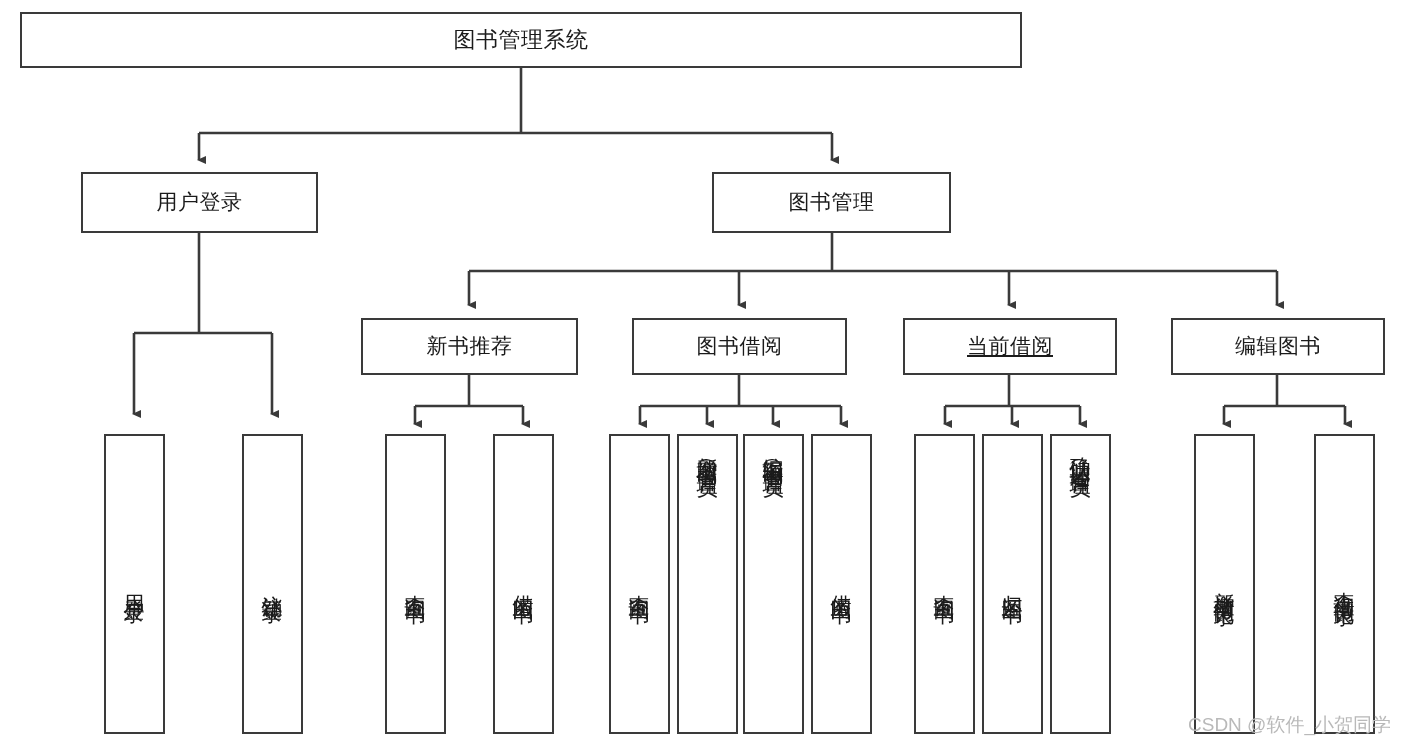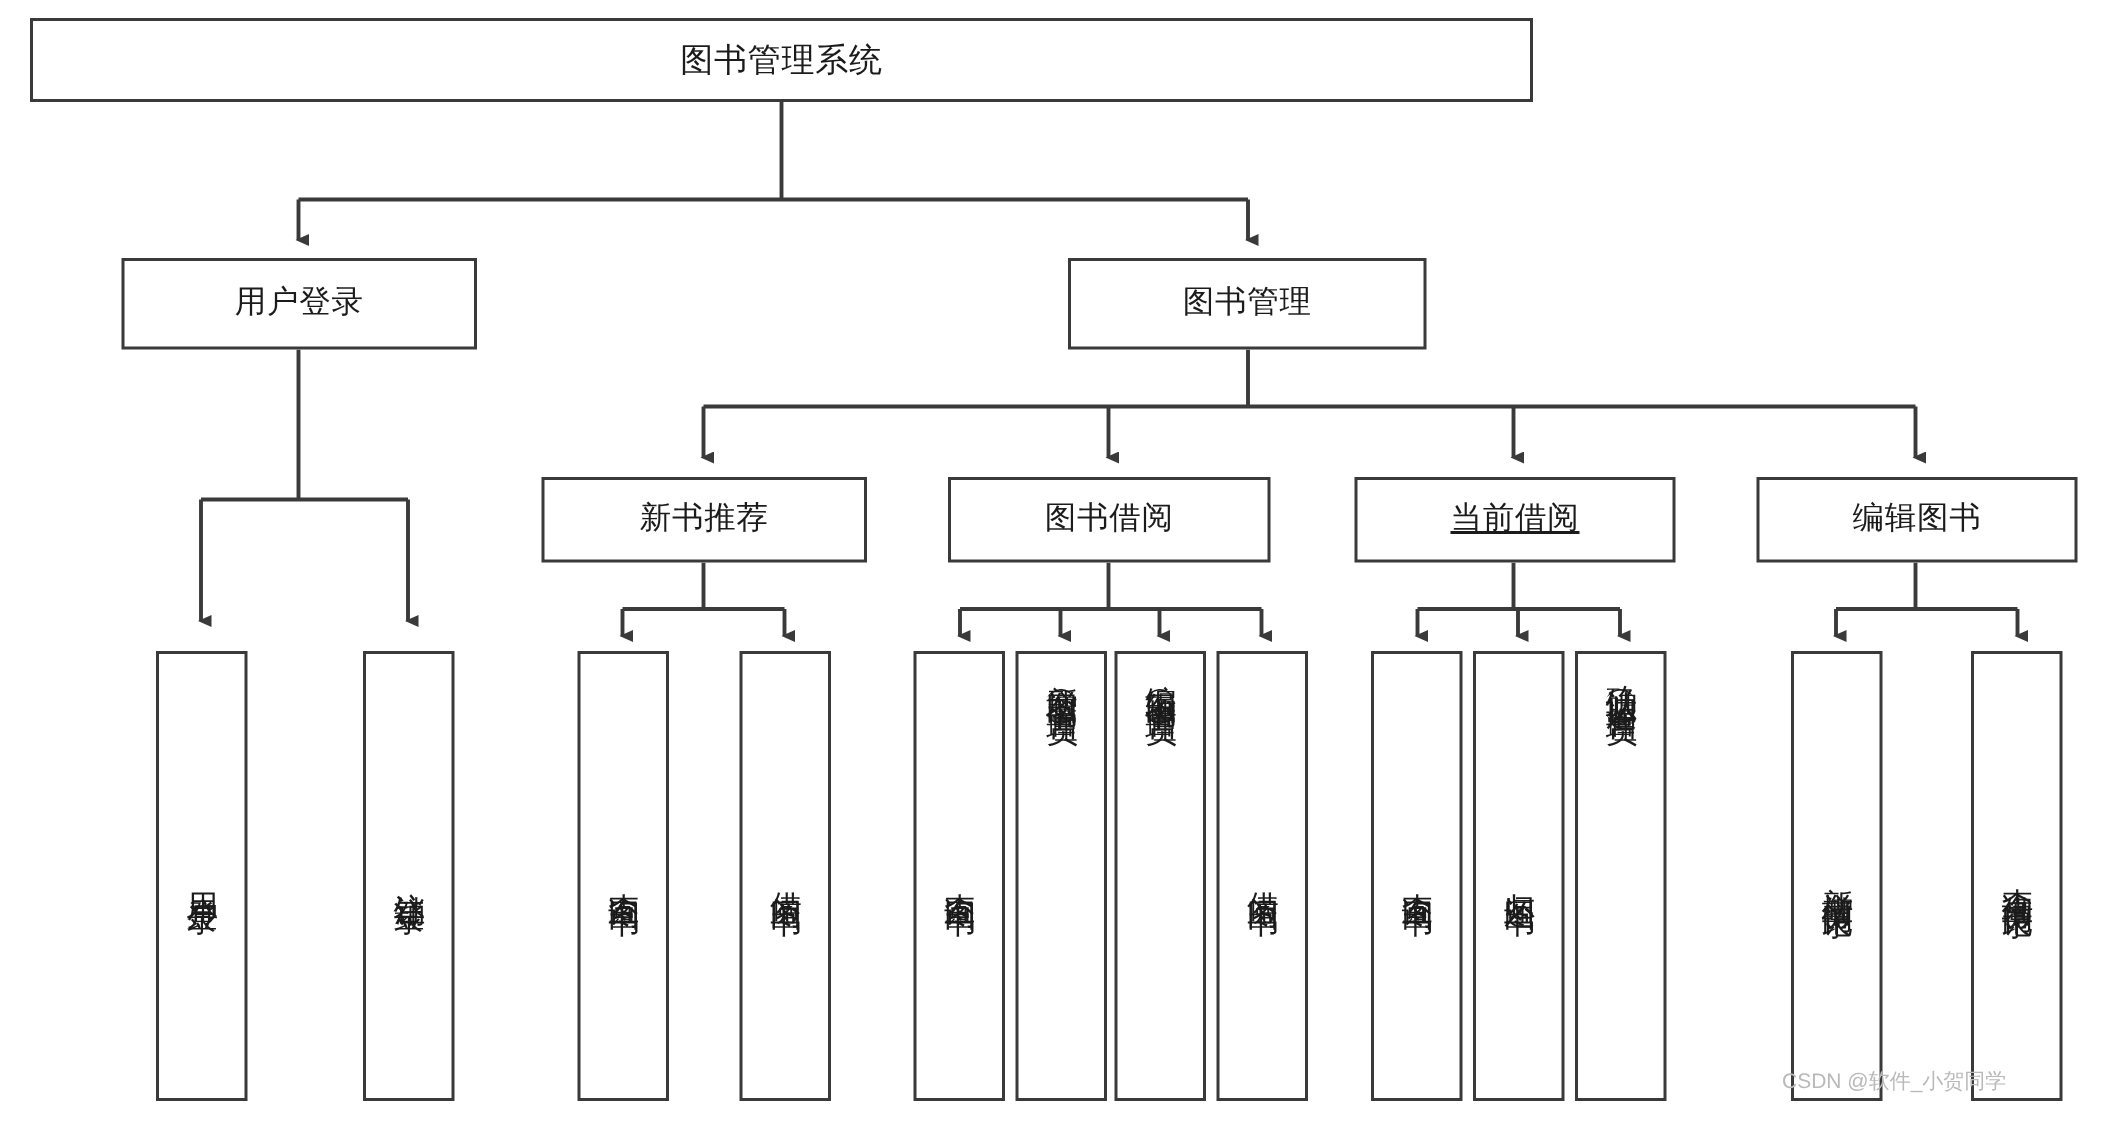--- a/index.html
+++ b/index.html
@@ -67,21 +67,21 @@
     white-space: nowrap;
   }
   
   .node.vert.tall-text {
     align-items: flex-start;
   }
   .watermark {
     position: absolute;
     left: 1188px;
     top: 712px;
-    font-size: 14px;
+    font-size: 19px;
     color: #b9b9b9;
     white-space: nowrap;
     z-index: 3;
     font-family: "Liberation Sans", "DejaVu Sans", sans-serif;
   }
 </style>
 </head>
 <body>
 
 <div id="canvas">

